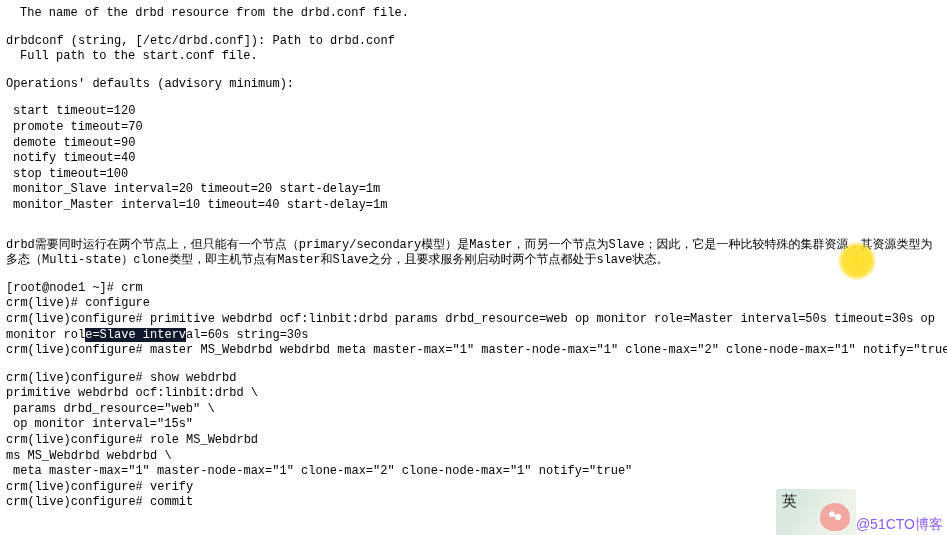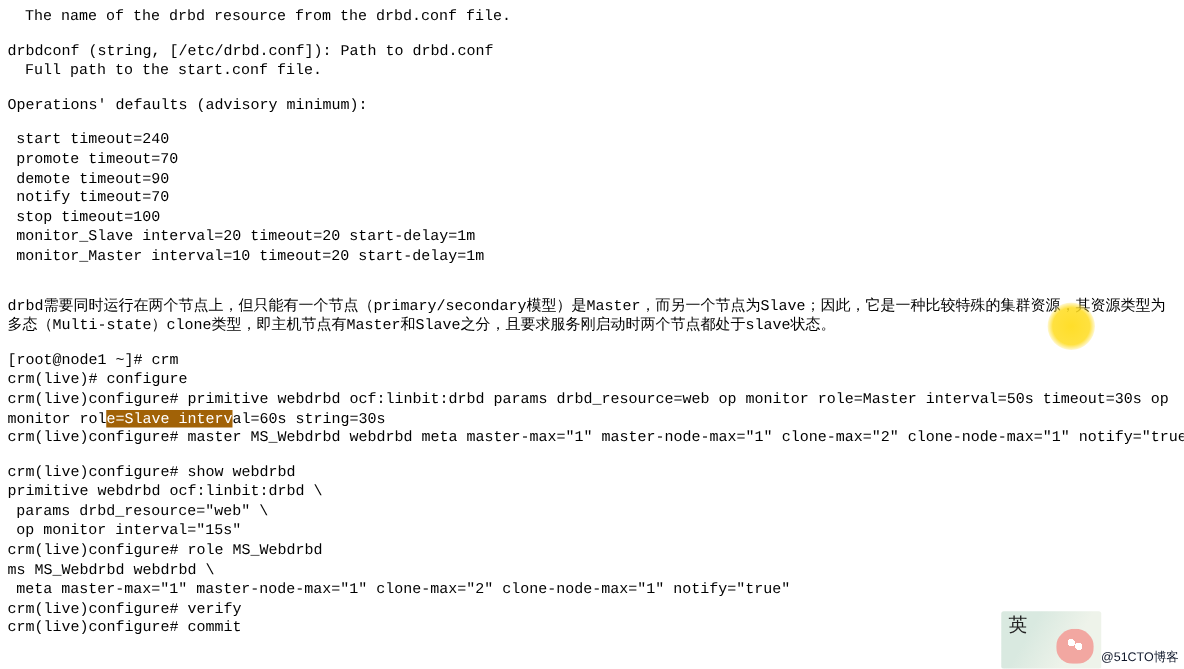--- a/index.html
+++ b/index.html
@@ -17,21 +17,21 @@
       overflow: hidden;
     }
     .line {
       white-space: pre;
     }
     .indent1 { padding-left: 14px; }
     .indent2 { padding-left: 7px; }
     .blank { height: 12px; }
     .wrap-line { white-space: pre-wrap; word-break: break-all; }
     .selected {
-      background: #a16207;
+      background: #0f172a;
       color: #fff;
     }
     .highlight-circle {
       position: absolute;
       width: 38px;
       height: 38px;
       border-radius: 50%;
       background: radial-gradient(circle, rgba(255,220,30,0.95) 0%, rgba(255,220,30,0.85) 55%, rgba(255,220,30,0) 75%);
       pointer-events: none;
       z-index: 50;
@@ -62,44 +62,44 @@
       border-radius: 50% 50% 45% 45%;
     }
     .wm-img::before{
       content:"英";
       position:absolute; left:6px; top:2px;
       font-family: sans-serif;
       font-size:15px; color:#222;
     }
     .wm-text {
       font-family: "Microsoft YaHei", sans-serif;
-      font-size: 10px;
-      color:#0f172a;
+      font-size: 14px;
+      color:#8b5cf6;
       padding: 2px 4px;
       background: rgba(255,255,255,0.0);
       margin-left:-4px;
     }
   </style>
 </head>
 <body>
 
 <div class="line indent1">The name of the drbd resource from the drbd.conf file.</div>
 <div class="blank"></div>
 <div class="line">drbdconf (string, [/etc/drbd.conf]): Path to drbd.conf</div>
 <div class="line indent1">Full path to the start.conf file.</div>
 <div class="blank"></div>
 <div class="line">Operations' defaults (advisory minimum):</div>
 <div class="blank"></div>
-<div class="line indent2">start timeout=240</div>
+<div class="line indent2">start timeout=120</div>
 <div class="line indent2">promote timeout=70</div>
 <div class="line indent2">demote timeout=90</div>
-<div class="line indent2">notify timeout=70</div>
+<div class="line indent2">notify timeout=40</div>
 <div class="line indent2">stop timeout=100</div>
 <div class="line indent2">monitor_Slave interval=20 timeout=20 start-delay=1m</div>
-<div class="line indent2">monitor_Master interval=10 timeout=20 start-delay=1m</div>
+<div class="line indent2">monitor_Master interval=10 timeout=40 start-delay=1m</div>
 <div class="blank"></div>
 <div class="blank"></div>
 <div class="wrap-line">drbd需要同时运行在两个节点上，但只能有一个节点（primary/secondary模型）是Master，而另一个节点为Slave；因此，它是一种比较特殊的集群资源，其资源类型为多态（Multi-state）clone类型，即主机节点有Master和Slave之分，且要求服务刚启动时两个节点都处于slave状态。</div>
 <div class="blank"></div>
 <div class="line">[root@node1 ~]# crm</div>
 <div class="line">crm(live)# configure</div>
 <div class="wrap-line"><span>crm(live)configure# primitive webdrbd ocf:linbit:drbd params drbd_resource=web op monitor role=Master interval=50s timeout=30s op monitor rol</span><span class="selected">e=Slave interv</span><span>al=60s string=30s</span></div>
 <div class="line">crm(live)configure# master MS_Webdrbd webdrbd meta master-max="1" master-node-max="1" clone-max="2" clone-node-max="1" notify="true"</div>
 <div class="blank"></div>
 <div class="line">crm(live)configure# show webdrbd</div>

